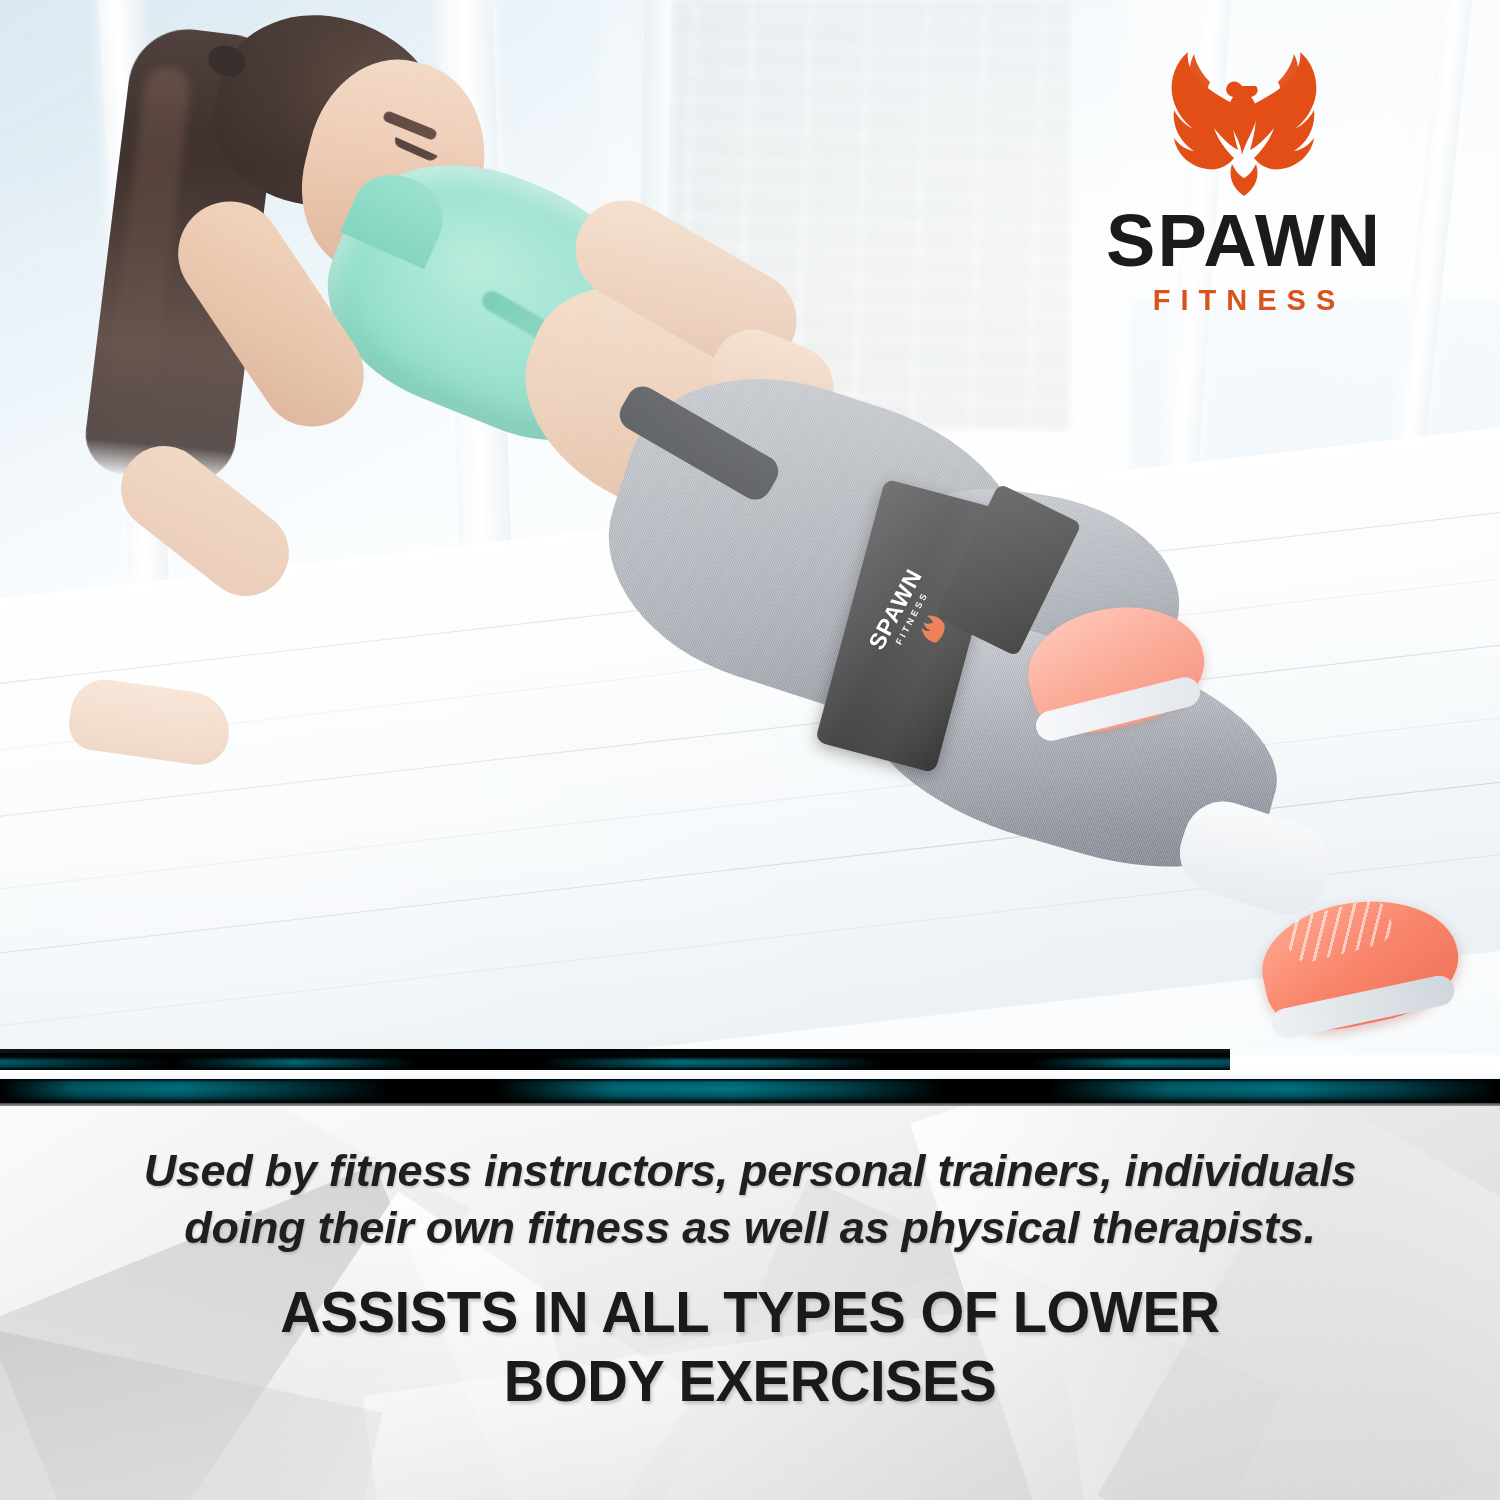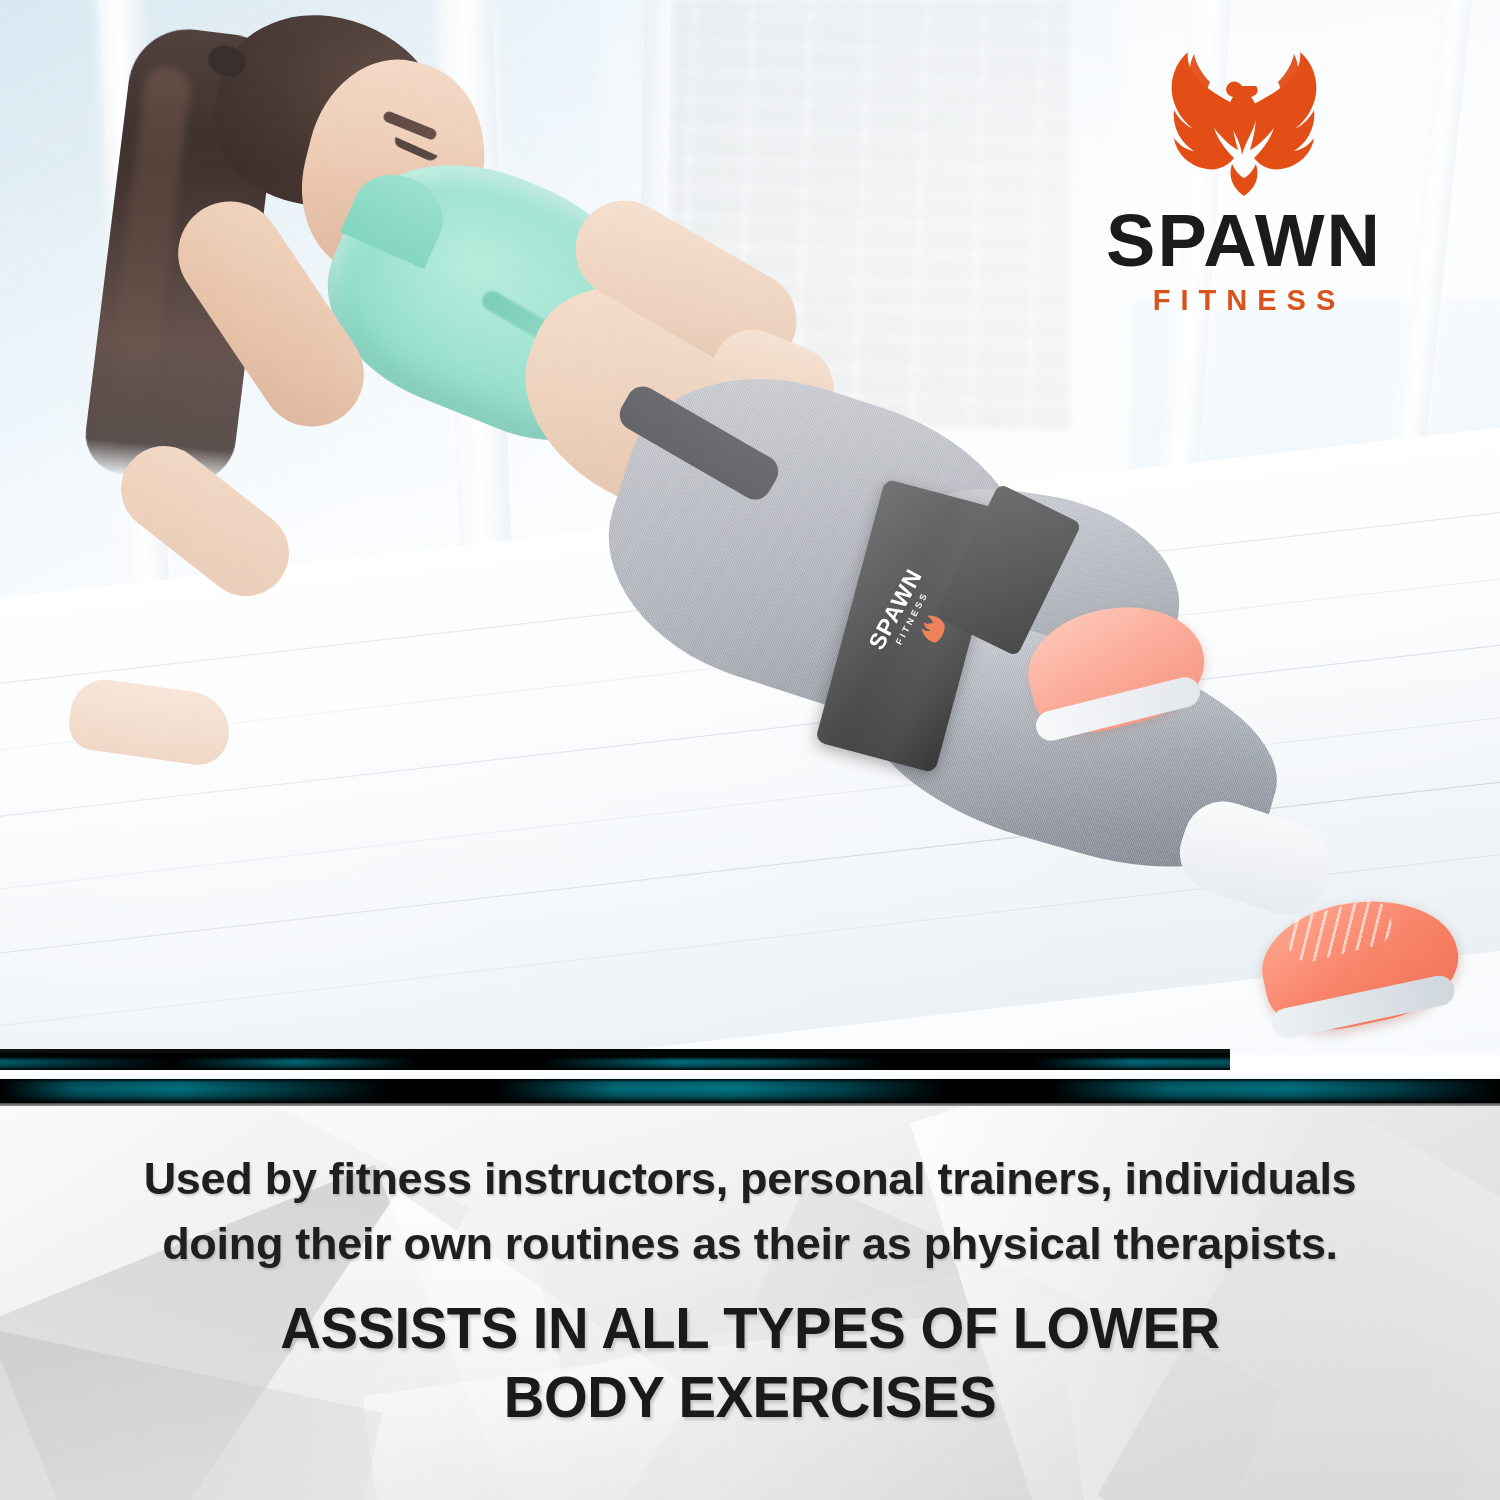--- a/index.html
+++ b/index.html
@@ -536,23 +536,24 @@
     z-index: 3;
     padding-top: 34px;
     text-align: center;
   }
   .subhead {
     font-family: "Liberation Sans", sans-serif;
     font-weight: 700;
     font-size: 45px;
     line-height: 1.18;
     color: #1f1f1f;
-    margin: 12px 46px;
+    margin: 4px 46px;
     text-shadow: 1px 2px 2px rgba(140,140,140,0.4);
     letter-spacing: -0.3px;
+    font-style: italic;
   }
   .benefit {
     margin-top: 26px;
     font-family: "Liberation Sans", sans-serif;
     font-weight: 700;
     font-size: 58px;
     line-height: 1.12;
     color: #1a1a1a;
     letter-spacing: -0.5px;
     text-shadow: 2px 3px 3px rgba(150,150,150,0.45);
@@ -697,19 +698,19 @@
     <div class="facet f3"></div>
     <div class="facet f4"></div>
     <div class="facet f5"></div>
     <div class="facet f6"></div>
     <div class="facet f7"></div>
     <div class="facet f8"></div>
     <div class="facet f9"></div>
 
     <div class="bottom-content">
       <div class="subhead">Used by fitness instructors, personal trainers, individuals</div>
-      <div class="subhead">doing their own routines as their as physical therapists.</div>
+      <div class="subhead">doing their own fitness as well as physical therapists.</div>
       <div class="benefit">ASSISTS IN ALL TYPES OF LOWER</div>
       <div class="benefit" style="margin-top:4px">BODY EXERCISES</div>
     </div>
   </div>
 
 </div>
 
 </body></html>

